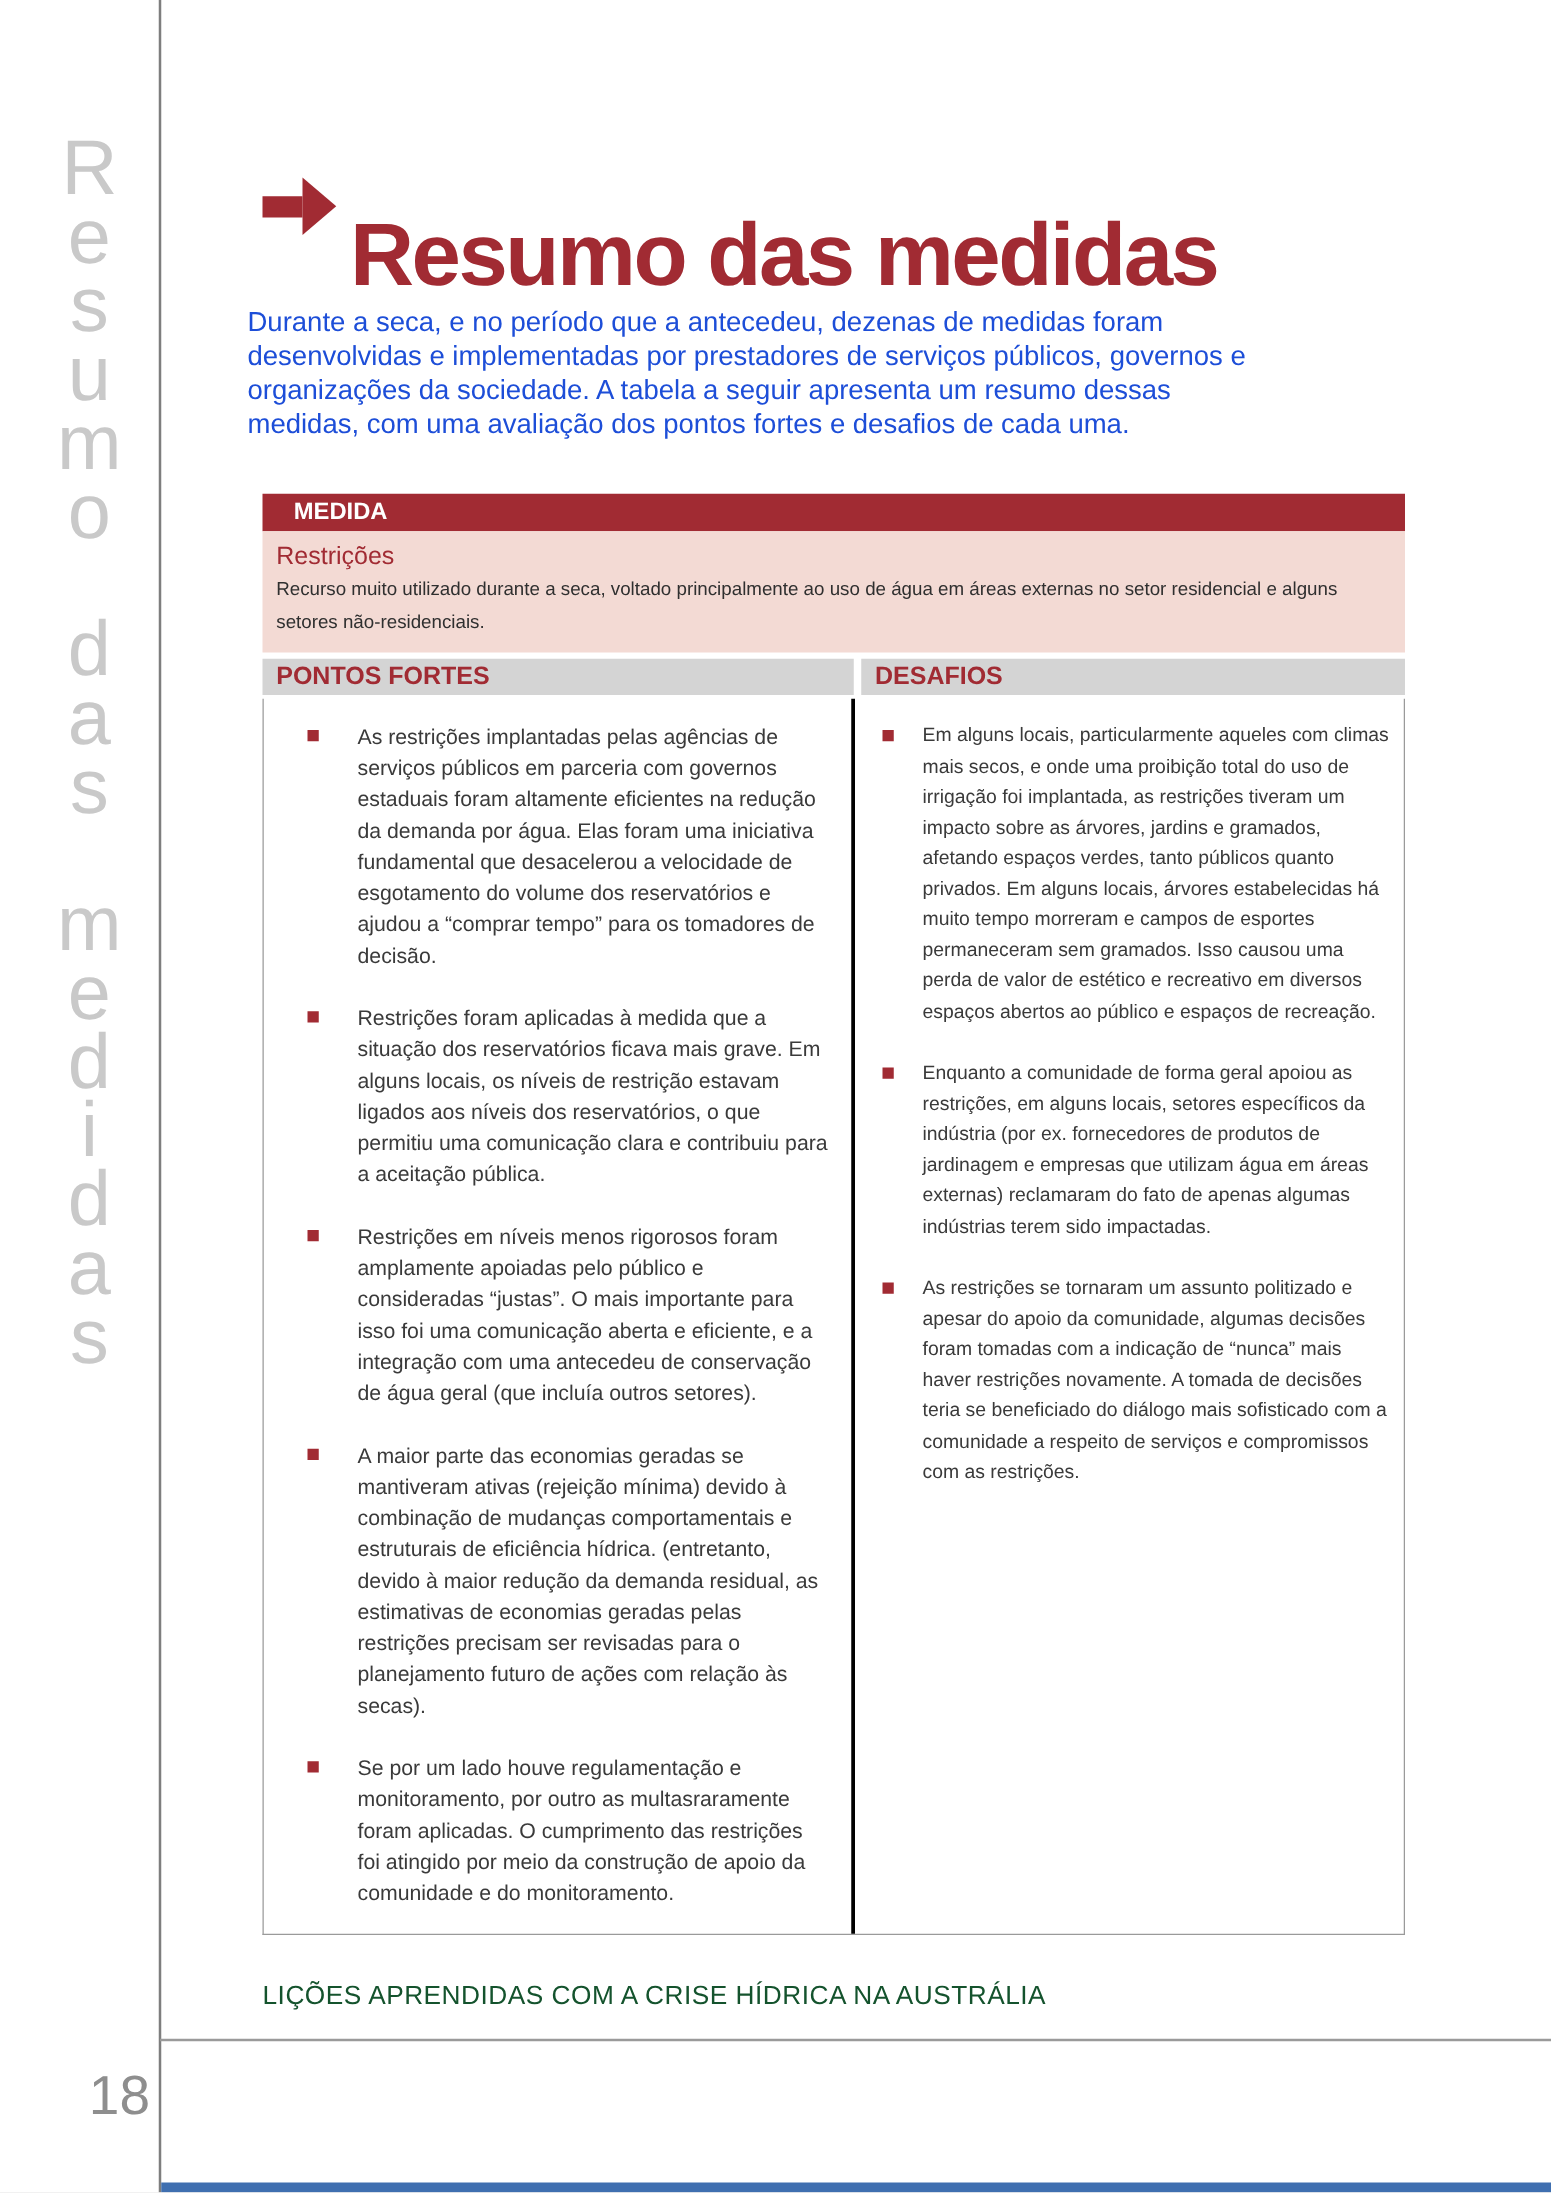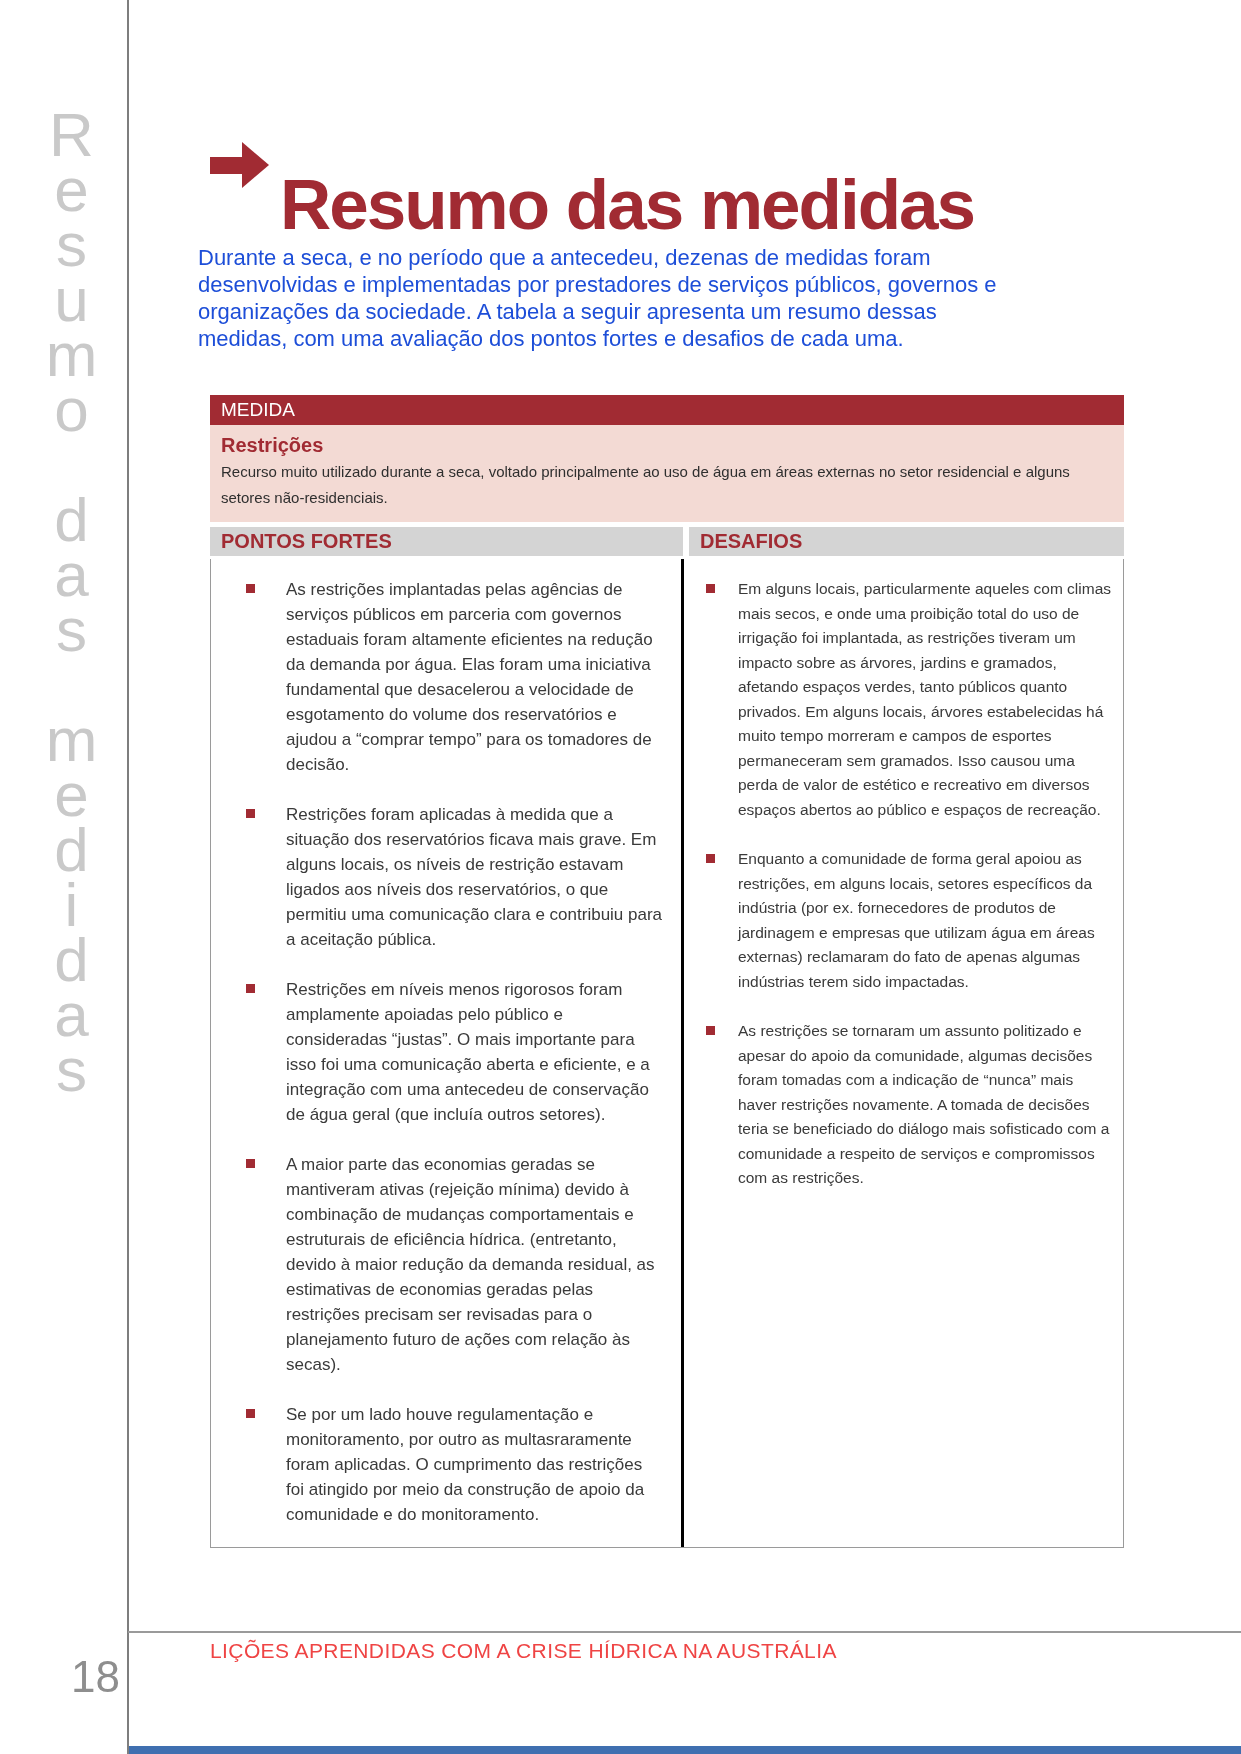--- a/index.html
+++ b/index.html
@@ -25,24 +25,24 @@
   .arrow-shaft { position:absolute; left:0; top:15px; width:32px; height:17px; background:#a12b33; }
   .arrow-head  { position:absolute; left:32px; top:0; width:0; height:0;
     border-left:27px solid #a12b33; border-top:23px solid transparent; border-bottom:23px solid transparent; }
   .title { font-size:71px; font-weight:bold; color:#a12b33; letter-spacing:-2px; line-height:1.05; white-space:nowrap; }
 
   .intro { position:absolute; left:198px; top:222px; width:802px;
     font-size:22px; line-height:27px; color:#1d4ed8; }
 
   
   .m-table { position:absolute; left:210px; top:395px; width:914px; }
-  .medida-bar { height:30px; background:#a12b33; color:#ffffff; font-weight:normal;
-    font-size:19px; line-height:30px; padding-left:11px; }
+  .medida-bar { height:30px; background:#a12b33; color:#ffffff; font-weight:bold;
+    font-size:19px; line-height:30px; padding-left:25px; }
   .measure-box { background:#f3dad4; padding:7px 11px 11px; }
-  .measure-name { color:#a12b33; font-weight:bold; font-size:20px; line-height:27px; }
+  .measure-name { color:#a12b33; font-weight:normal; font-size:20px; line-height:27px; }
   .measure-desc { font-size:15px; line-height:26px; color:#2f2f2f; max-width:880px; }
   .col-headers { display:flex; margin-top:5px; }
   .col-h { background:#d4d4d4; color:#a12b33; font-weight:bold; font-size:20px;
     height:29px; line-height:29px; padding-left:11px; box-sizing:border-box; }
   .col-h.left { width:473px; margin-right:6px; }
   .col-h.right { flex:1; }
   .tbody { display:flex; margin-top:3px; border:1px solid #9a9a9a; border-top:none;
     min-height:937px; background:#fff; }
   .cell { box-sizing:border-box; }
   .cell-left { width:473px; border-right:3px solid #000000; padding:18px 18px 20px 35px; }
@@ -50,21 +50,21 @@
   .bullet-item { display:flex; color:#3a3a3a; margin-bottom:25px; }
   .bullet-item:last-child { margin-bottom:0; }
   .cell-left  .bullet-item { font-size:17px;   line-height:25px; }
   .cell-right .bullet-item { font-size:15.5px; line-height:24.5px; }
   .bullet-sq { flex:none; width:9px; height:9px; background:#a12b33; margin-top:7px; }
   .cell-left  .bullet-text { margin-left:31px; }
   .cell-right .bullet-text { margin-left:23px; }
 
   
   .footer-line { position:absolute; left:128px; top:1631px; width:1113px; height:2px; background:#9a9a9a; }
-  .footer-text { position:absolute; left:210px; top:1639px; font-size:21px; color:#ef4444; letter-spacing:0.4px; }
+  .footer-text { position:absolute; left:210px; top:1585px; font-size:21px; color:#14532d; letter-spacing:0.4px; }
   .bottom-bar { position:absolute; left:129px; bottom:0; width:1112px; height:8px; background:#3f6fb0; }
 </style>
 </head>
 <body>
 
 <div class="page">
 
   <div class="v-divider"></div>
 
   <div class="sidebar-text">Resumo das medidas</div>

